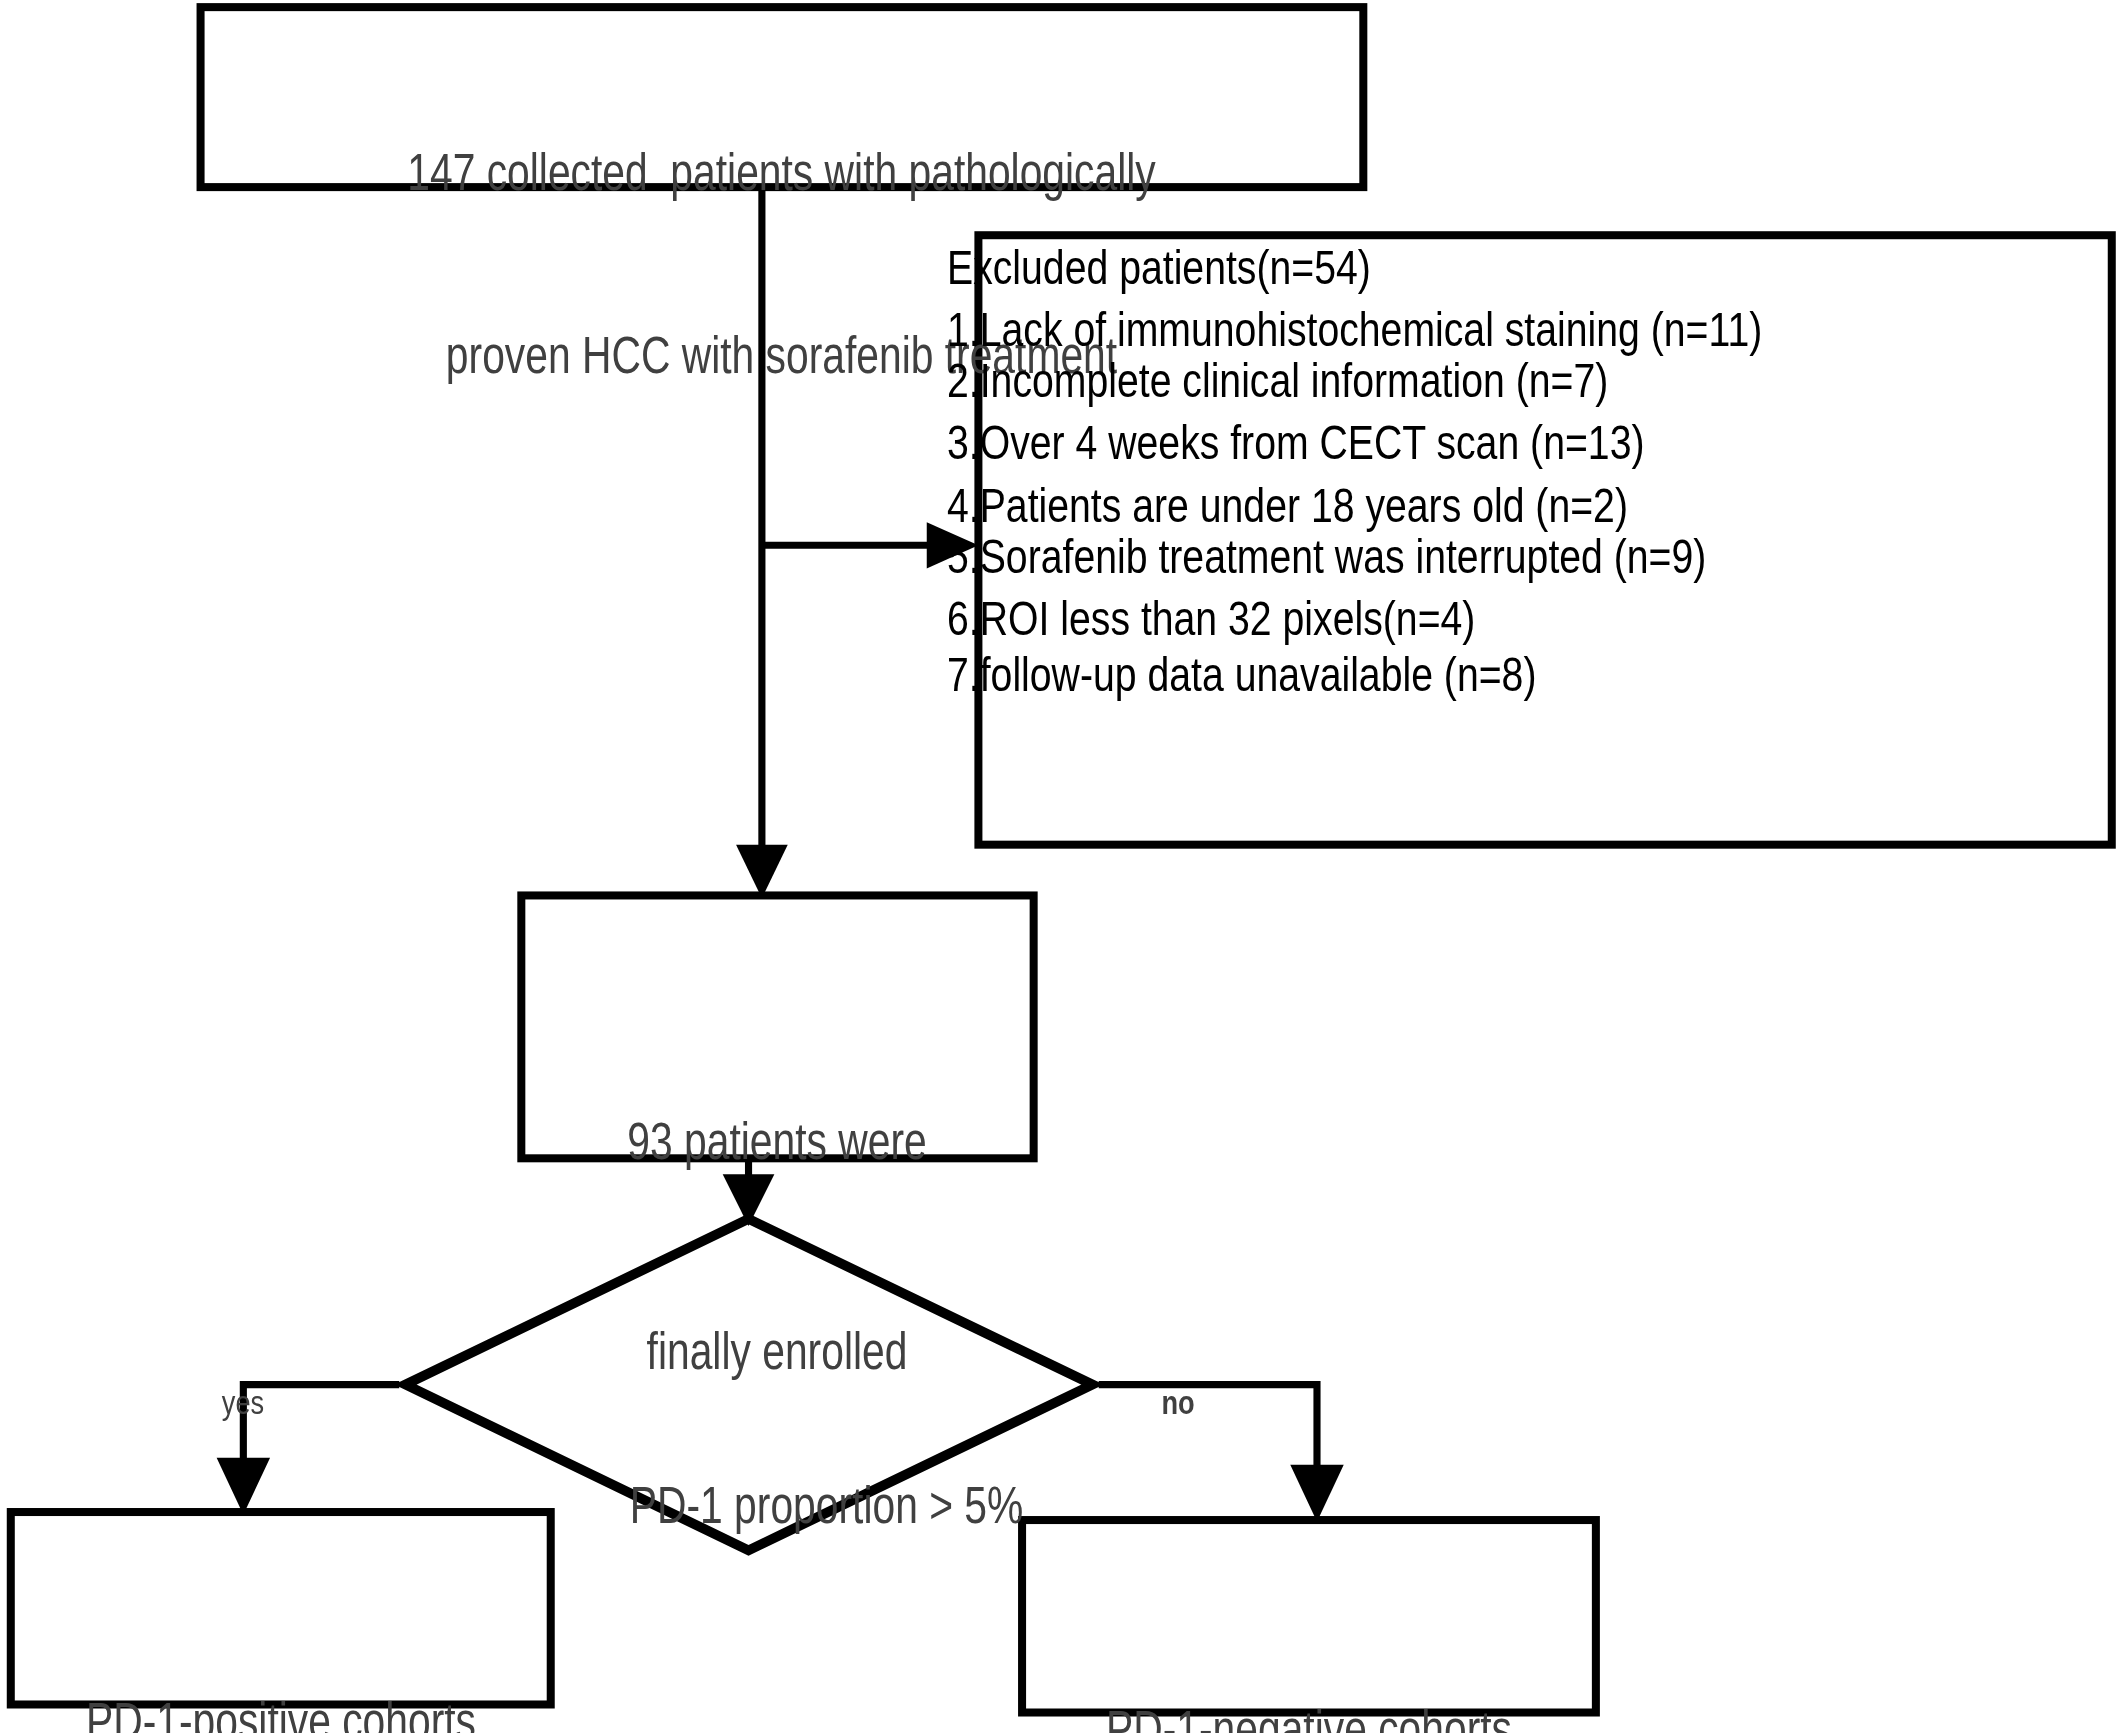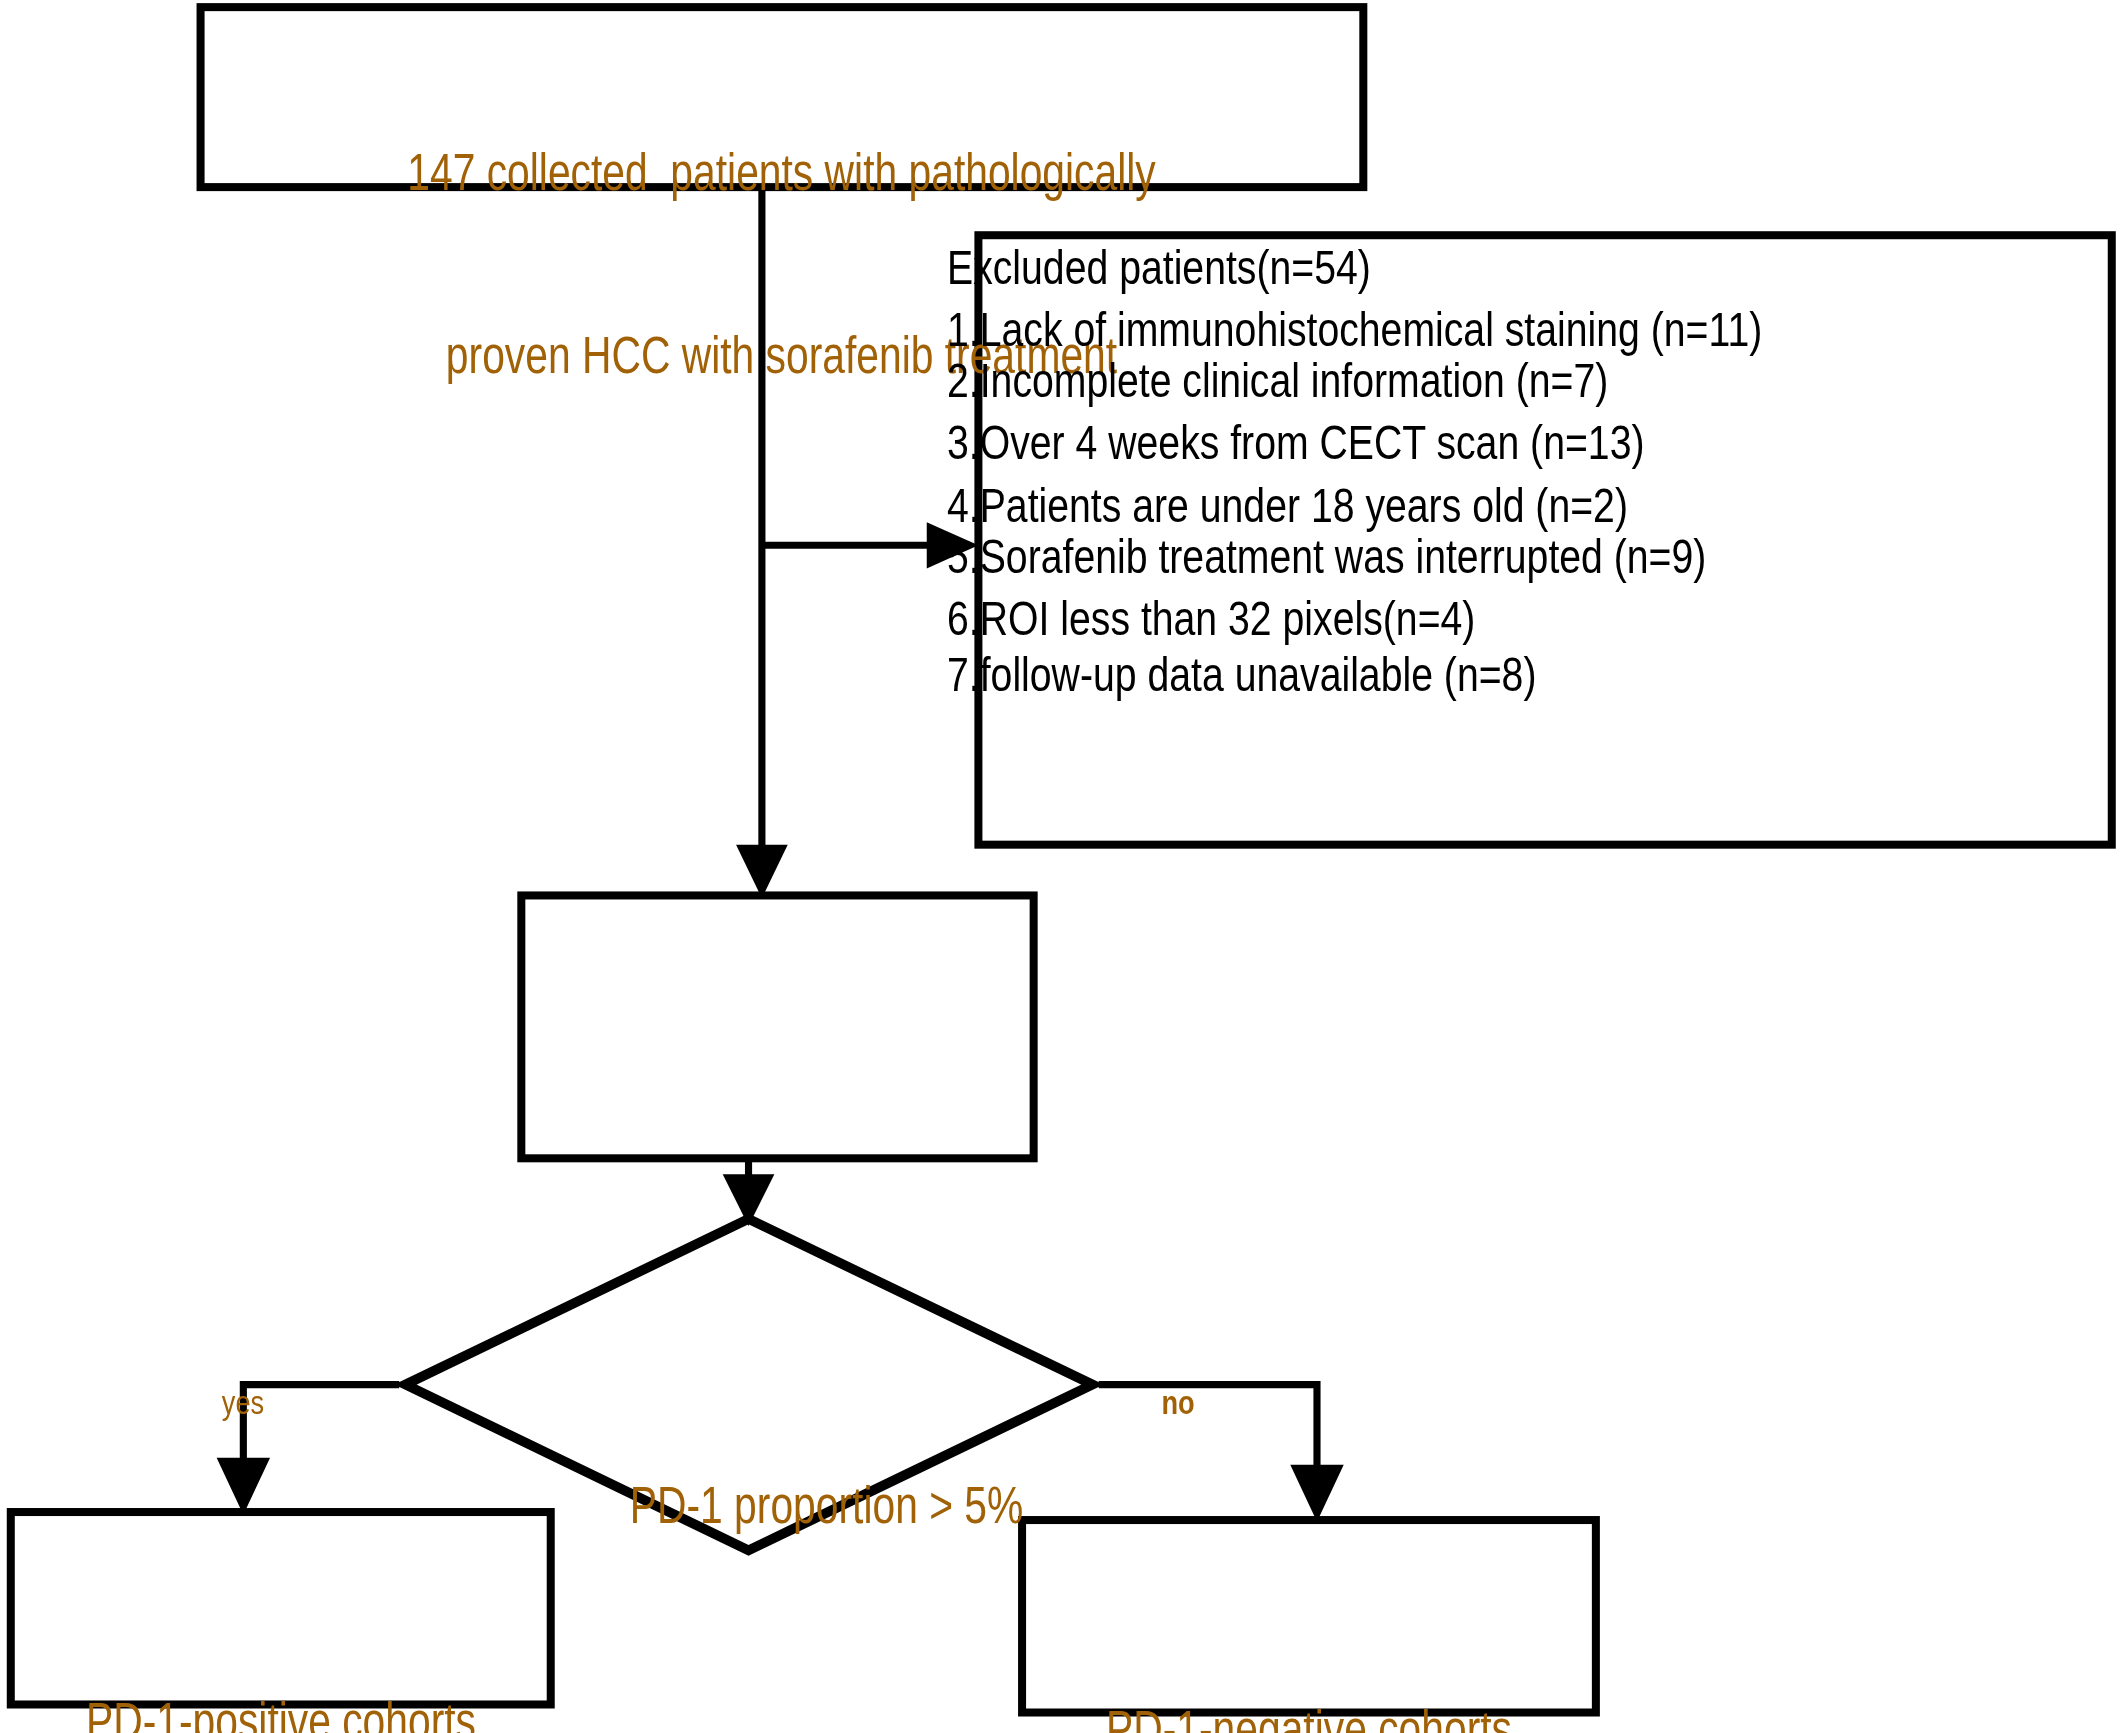--- a/index.html
+++ b/index.html
@@ -49,21 +49,21 @@
     font-family: "Liberation Sans", "DejaVu Sans", sans-serif;
     font-weight: 400;
     white-space: pre;
     transform: scaleX(0.80);
     transform-origin: left center;
     letter-spacing: 0px;
   }
   .centered-block {
     position: absolute;
     text-align: center;
-    color: #a16207;
+    color: #404040;
     font-family: "Liberation Sans", "DejaVu Sans", sans-serif;
     white-space: pre;
   }
   .centered-block > span {
     display: block;
     transform: scaleX(0.80);
   }
   .t-top      { font-size: 51px; line-height: 61px; }
   .t-excl     { font-size: 49px; line-height: 51px; }
   .t-enroll   { font-size: 51px; line-height: 70px; }
@@ -115,20 +115,24 @@
     <div class="txt t-excl" style="position:relative; left:0; top:0; height:62px;">Excluded patients(n=54)</div>
     <div class="txt t-excl" style="position:relative; left:0; top:0; height:51px;">1.Lack of immunohistochemical staining (n=11)</div>
     <div class="txt t-excl" style="position:relative; left:0; top:0; height:51px;">2.Incomplete clinical information (n=7)</div>
     <div class="txt t-excl" style="position:relative; left:0; top:10.7px; height:58px;">3.Over 4 weeks from CECT scan (n=13)</div>
     <div class="txt t-excl" style="position:relative; left:0; top:16px; height:51px;">4.Patients are under 18 years old (n=2)</div>
     <div class="txt t-excl" style="position:relative; left:0; top:16px; height:51px;">5.Sorafenib treatment was interrupted (n=9)</div>
     <div class="txt t-excl" style="position:relative; left:0; top:27px; height:56px;">6.ROI less than 32 pixels(n=4)</div>
     <div class="txt t-excl" style="position:relative; left:0; top:27px; height:51px;">7.follow-up data unavailable (n=8)</div>
   </div>
 
+  <div class="centered-block t-enroll" style="left:521px; top:967px; width:512px;">
+    <span>93 patients were</span>
+    <span>finally enrolled</span>
+  </div>
 
   <div class="centered-block t-diamond" style="left:405px; top:1358px; width:687px;text-align:right;">
     <span>PD-1 proportion &gt; 5%</span>
   </div>
 
   <div class="centered-block t-yesno" style="left:163px; top:1305px; width:160px;">
     <span>yes</span>
   </div>
   <div class="centered-block t-yesno" style="left:1098px; top:1305px; width:160px;font-weight:bold;">
     <span>no</span>

